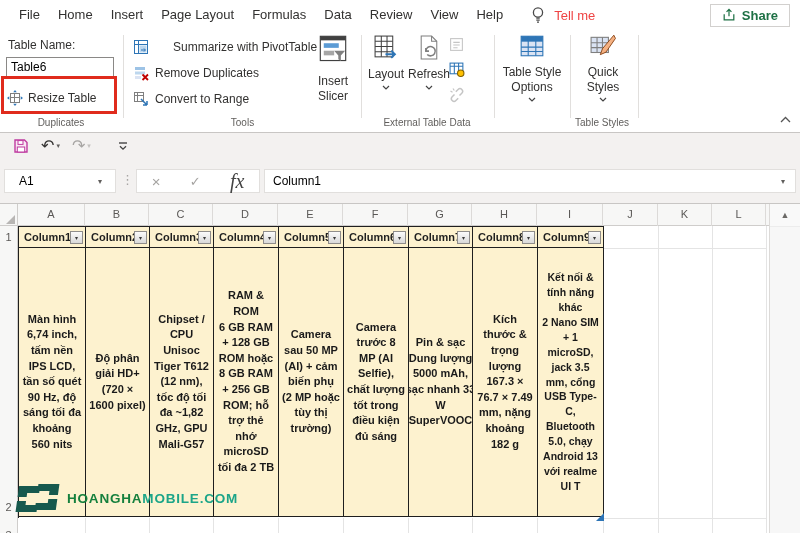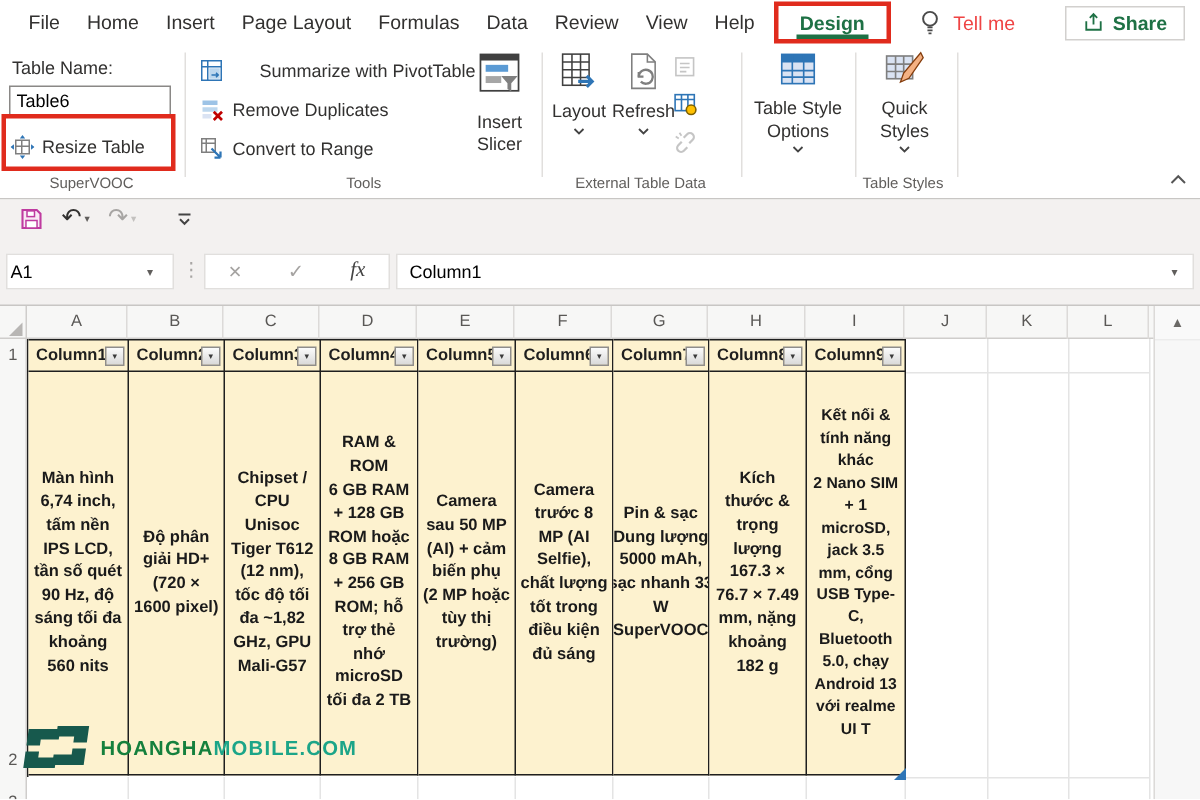--- a/index.html
+++ b/index.html
@@ -36,27 +36,27 @@
   
   .qat { position:absolute; top:133px; left:0; right:0; height:25px; background:#f3f1f0; display:flex; align-items:center; padding-left:8px; gap:2px; }
   .qbtn { display:flex; align-items:center; padding:0 5px; gap:2px; }
   .uarr { font-size:16px; color:#323130; line-height:1; }
   .uarr.dis { color:#a7a5a3; }
   .tinychev { font-size:7px; color:#605e5c; }
 
   
   .fbar { position:absolute; top:158px; left:0; right:0; height:46px; background:#f3f1f0; border-bottom:1px solid #c8c6c4; }
   .namebox { position:absolute; left:4px; top:11px; width:112px; height:24px; background:#fff; border:1px solid #e1dfdd; display:flex; align-items:center; }
-  .namebox input { border:0; outline:0; width:84px; padding-left:2px; font-size:12px; font-family:inherit; background:transparent; }
+  .namebox input { border:0; outline:0; width:84px; padding-left:14px; font-size:12px; font-family:inherit; background:transparent; }
   .nb-chev { width:22px; text-align:center; color:#605e5c; font-size:8px; }
   .fdots { position:absolute; left:121px; top:14px; color:#a8a6a4; font-size:13px; letter-spacing:0; }
   .fxbox { position:absolute; left:136px; top:11px; width:124px; height:24px; background:#fff; border:1px solid #e1dfdd; display:flex; align-items:center; justify-content:space-around; }
   .fx-x { color:#a5a3a1; font-size:15px; }
   .fx-ok { color:#a5a3a1; font-size:13px; }
-  .fx-fn { font-family:"Liberation Serif",serif; font-style:italic; color:#444; font-size:14px; }
+  .fx-fn { font-family:"Liberation Serif",serif; font-style:italic; color:#444; font-size:20px; }
   .finput { position:absolute; left:264px; right:4px; top:11px; height:24px; background:#fff; border:1px solid #e1dfdd; display:flex; align-items:center; }
   .finput input { border:0; outline:0; flex:1; padding-left:8px; font-size:12px; font-family:inherit; background:transparent; }
   .fb-chev { width:24px; text-align:center; color:#605e5c; font-size:8px; }
 
   
   .sheet { position:absolute; top:204px; left:0; width:800px; height:329px; background:#fff; overflow:hidden; font-size:11px; }
   .colheads { position:absolute; top:0; left:0; right:0; height:22px; background:#f7f7f6; border-bottom:1px solid #cfcdcb; }
   .colletter { position:absolute; top:0; height:22px; line-height:21px; text-align:center; color:#5a5856; border-right:1px solid #dcdad8; }
   .cornercell { position:absolute; left:0; top:0; width:18px; height:22px; border-right:1px solid #cfcdcb; }
   .corner-tri { position:absolute; right:2px; bottom:2px; width:0; height:0; border-left:9px solid transparent; border-bottom:9px solid #b8b6b4; }
@@ -89,24 +89,20 @@
   <div class="menubar">
     <span class="tab">File</span>
     <span class="tab">Home</span>
     <span class="tab">Insert</span>
     <span class="tab">Page Layout</span>
     <span class="tab">Formulas</span>
     <span class="tab">Data</span>
     <span class="tab">Review</span>
     <span class="tab">View</span>
     <span class="tab">Help</span>
-    <span class="design-box">
-      <span class="design-label">Design</span>
-      <span class="design-underline"></span>
-    </span>
     <span class="tellme">
       <svg width="16" height="18" viewBox="0 0 16 18">
           <circle cx="8" cy="6.5" r="4.6" fill="none" stroke="#4a4a4a" stroke-width="1.3"></circle>
           <path d="M6.3 12.2h3.4M6.3 14.2h3.4M7 16.2h2" stroke="#4a4a4a" stroke-width="1.2" fill="none"></path>
         </svg>
       <span>Tell me</span>
     </span>
     <span class="share-btn">
       <svg width="14" height="14" viewBox="0 0 16 16">
           <path d="M2.5 7v6.5h11V7" fill="none" stroke="#1e7145" stroke-width="1.4"></path>
@@ -121,21 +117,21 @@
     <span class="rlabel">Table Name:</span>
     <input class="tname-input" value="Table6" style="">
     <span class="resize-btn">
       <svg width="16" height="16" viewBox="0 0 16 16">
         <rect x="3.5" y="3.5" width="9" height="9" fill="#fff" stroke="#7f7f7f"></rect>
         <path d="M3.5 7.5h9M7.5 3.5v9" stroke="#7f7f7f"></path>
         <path d="M8 0l1.8 2.3H6.2zM8 16l-1.8-2.3h3.6zM0 8l2.3-1.8v3.6zM16 8l-2.3 1.8V6.2z" fill="#2e75b6"></path>
       </svg>
       <span>Resize Table</span>
     </span>
-    <span class="group-label" style="left:0;width:122px;">SuperVOOC</span>
+    <span class="group-label" style="left:0;width:122px;">Duplicates</span>
     <span class="red-box" style="left:1px;top:46px;width:116px;height:38px;"></span>
     <span class="vsep" style="left:123px;"></span>
 
     <span class="tool-item" style="top:7px;gap:24px;">
       <svg width="16" height="16" viewBox="0 0 16 16">
           <rect x="1.5" y="1.5" width="13" height="13" fill="#fff" stroke="#2e75b6"></rect>
           <path d="M1.5 5.5h13M5.5 1.5v13" stroke="#2e75b6"></path>
           <rect x="6.5" y="6.5" width="7" height="7" fill="#bdd7ee"></rect>
           <path d="M8 11h4M11 9.5l1.5 1.5L11 12.5" stroke="#2e75b6" fill="none"></path>
         </svg>

